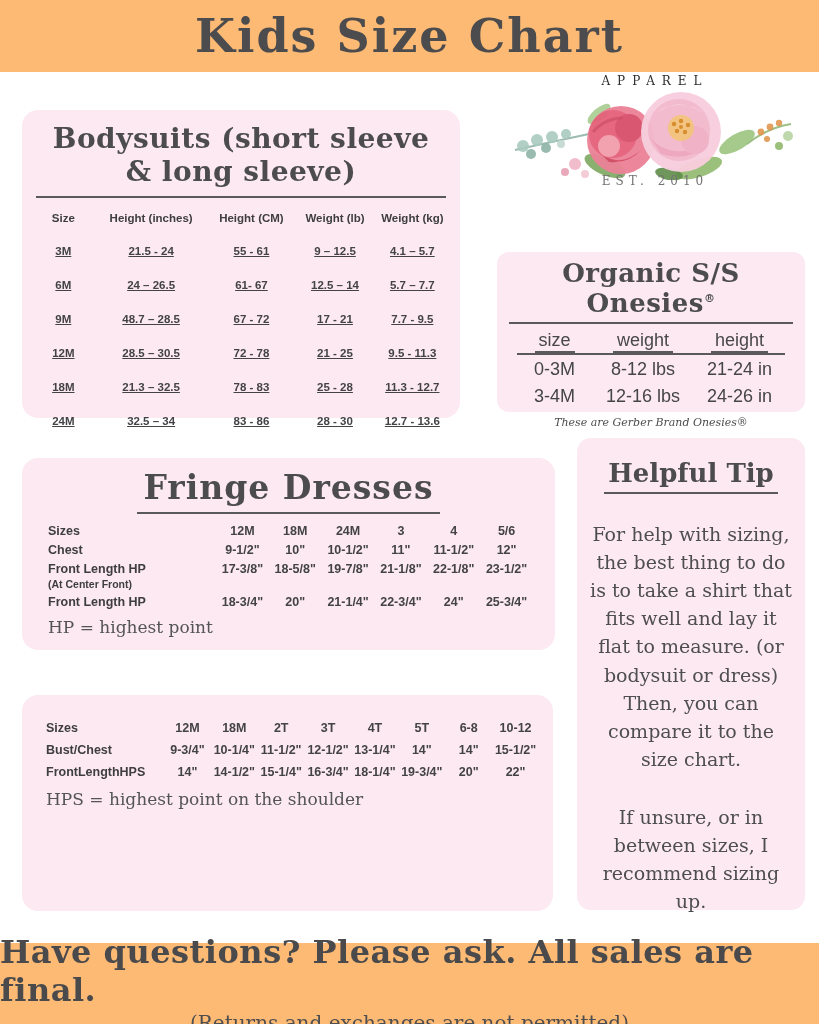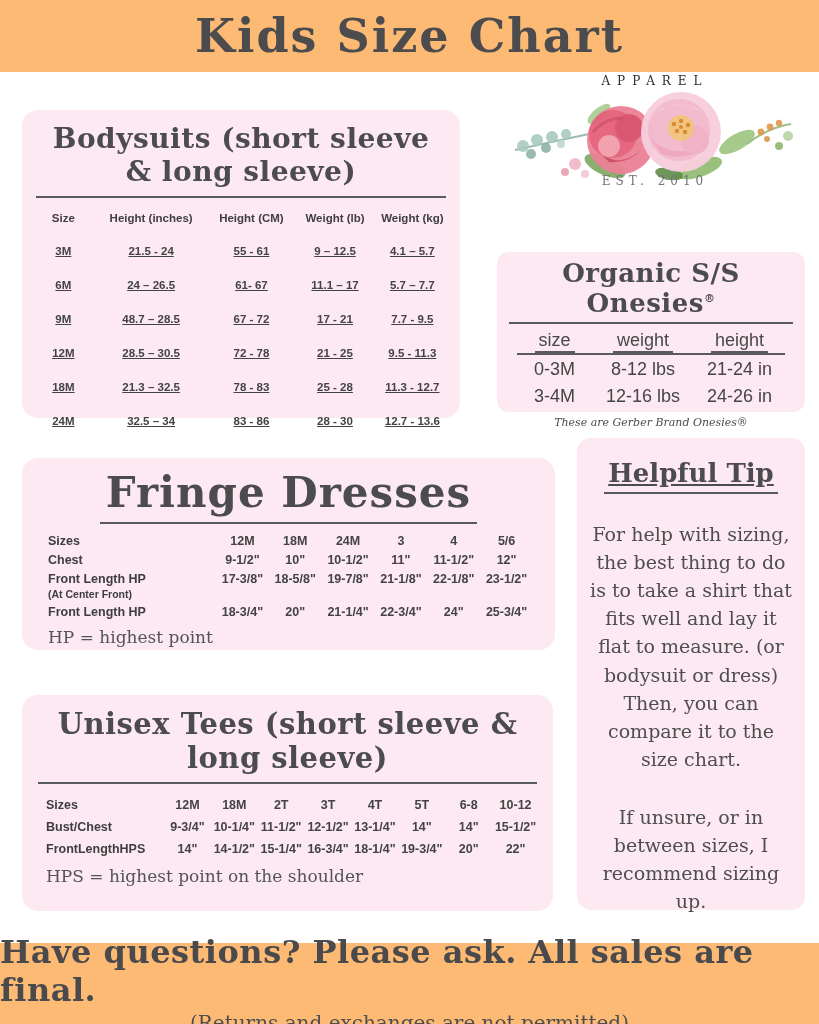--- a/index.html
+++ b/index.html
@@ -52,35 +52,35 @@
   .on-th { text-align:center; }
   .on-th-text { font-size:18px; color:#48484a; border-bottom:2px solid #5a5a5c; padding:0 4px 1px; }
   #onesies-body { display:grid; grid-template-columns:28% 38% 34%; margin:4px 20px 0; row-gap:6px; }
   .on-td { font-size:18px; color:#454547; text-align:center; }
   #onesies-note { font-family:"DejaVu Serif", serif; font-size:11px; color:#4c4c4e;
     text-align:center; margin-top:9px;font-style:italic; }
 
   
   #fringe-panel { left:22px; top:458px; width:533px; height:192px; padding-top:10px; }
   #fringe-title-wrap { text-align:center; }
-  #fringe-title { display:inline-block; font-size:42px; font-weight:700; color:#4c4c4e;
+  #fringe-title { display:inline-block; font-size:33px; font-weight:700; color:#4c4c4e;
     border-bottom:2px solid #5a5a5c; padding:0 6px 5px; letter-spacing:1px; }
   #fringe-table { display:grid; grid-template-columns:168px repeat(6,1fr);
     margin:8px 22px 0 26px; row-gap:1px; }
   .lt-label { font-size:12.5px; font-weight:700; color:#3e3e40; text-align:left; padding:2px 0; }
   .lt-label-sub { font-size:10.5px; font-weight:700; color:#3e3e40; margin-top:2px; }
   .lt-td { font-size:12.5px; font-weight:700; color:#434345; text-align:center; padding:2px 0; }
   #fringe-note { font-family:"DejaVu Serif", serif; font-size:17px; color:#545456;
     margin:6px 0 0 26px; }
 
   
   #tip-panel { left:577px; top:438px; width:228px; height:472px; border-radius:14px;
     padding:20px 12px 0; text-align:center; }
   #tip-title { display:inline-block; font-size:26px; font-weight:700; color:#4c4c4e;
-    border-bottom:2px solid #5a5a5c; padding:0 4px 4px;text-decoration:underline; }
+    border-bottom:2px solid #5a5a5c; padding:0 4px 4px; }
   .tip-p { font-family:"DejaVu Serif", serif; font-size:19px; line-height:1.48;
     color:#4e4e50; margin-top:26px; }
   #tip-p2 { margin-top:30px; }
 
   
   #tees-panel { left:22px; top:695px; width:531px; height:216px; padding-top:12px; }
   #tees-title { font-size:29px; font-weight:700; text-align:center; color:#4c4c4e;
     margin:0 16px; padding-bottom:7px; border-bottom:2px solid #5a5a5c; letter-spacing:0.5px; }
   #tees-table { display:grid; grid-template-columns:118px repeat(8,1fr);
     margin:12px 14px 0 24px; row-gap:4px; }
@@ -106,21 +106,21 @@
         <div class="bs-th">Weight (lb)</div>
         <div class="bs-th">Weight (kg)</div>
         <div class="bs-td">3M</div>
         <div class="bs-td">21.5 - 24</div>
         <div class="bs-td">55 - 61</div>
         <div class="bs-td">9 – 12.5</div>
         <div class="bs-td">4.1 – 5.7</div>
         <div class="bs-td">6M</div>
         <div class="bs-td">24 – 26.5</div>
         <div class="bs-td">61- 67</div>
-        <div class="bs-td">11.1 – 17</div>
+        <div class="bs-td">12.5 – 14</div>
         <div class="bs-td">5.7 – 7.7</div>
         <div class="bs-td">9M</div>
         <div class="bs-td">48.7 – 28.5</div>
         <div class="bs-td">67 - 72</div>
         <div class="bs-td">17 - 21</div>
         <div class="bs-td">7.7 - 9.5</div>
         <div class="bs-td">12M</div>
         <div class="bs-td">28.5 – 30.5</div>
         <div class="bs-td">72 - 78</div>
         <div class="bs-td">21 - 25</div>
@@ -270,21 +270,20 @@
     <div id="fringe-note">HP = highest point</div>
   </div>
 
   <div class="panel" id="tip-panel">
     <span id="tip-title" class="slab">Helpful Tip</span>
     <div class="tip-p" id="tip-p1">For help with sizing, the best thing to do is to take a shirt that fits well and lay it flat to measure. (or bodysuit or dress) Then, you can compare it to the size chart.</div>
     <div class="tip-p" id="tip-p2">If unsure, or in between sizes, I recommend sizing up.</div>
   </div>
 
   <div class="panel" id="tees-panel">
-    <div id="tees-title" class="slab">Unisex Tees (short sleeve &amp; long sleeve)</div>
     <div id="tees-table">
         <div class="lt-label">
           <div class="lt-label-main">Sizes</div>
         </div>
         <div class="lt-td">12M</div>
         <div class="lt-td">18M</div>
         <div class="lt-td">2T</div>
         <div class="lt-td">3T</div>
         <div class="lt-td">4T</div>
         <div class="lt-td">5T</div>

